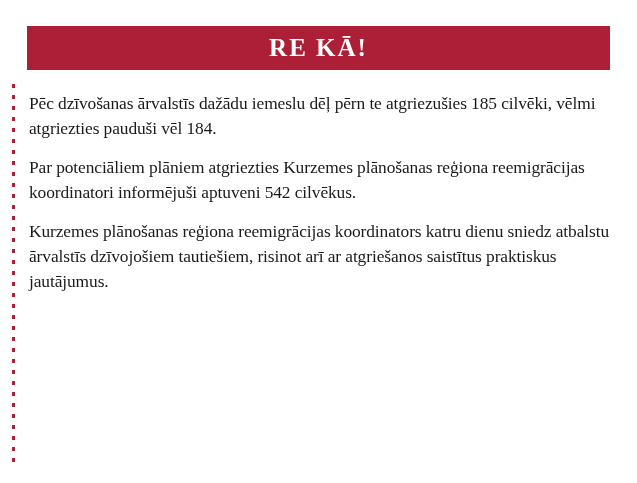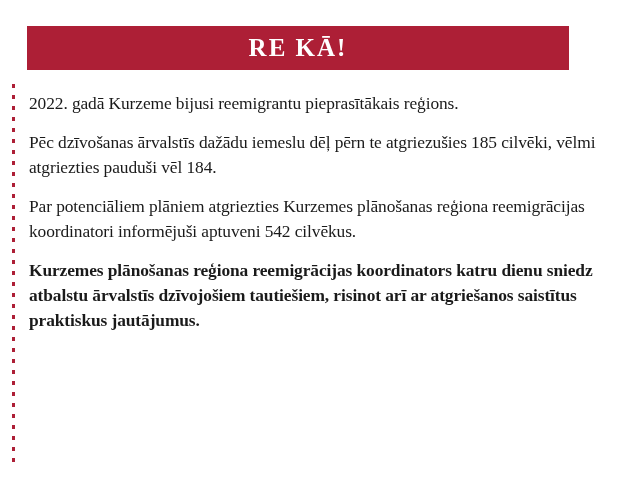--- a/index.html
+++ b/index.html
@@ -17,21 +17,21 @@
     position: relative;
     width: 637px;
     height: 483px;
     box-sizing: border-box;
     background: #ffffff;
   }
   .header-band {
     position: absolute;
     left: 27px;
     top: 26px;
-    width: 542px;
+    width: 583px;
     height: 44px;
     background: #ad1f36;
   }
   .header-title {
     position: absolute;
     left: 0;
     right: 0;
     top: 0;
     height: 44px;
     line-height: 44px;
@@ -67,34 +67,32 @@
   .para {
     color: #1a1a1a;
     font-family: "Liberation Serif", serif;
     font-size: 17.4px;
     line-height: 25px;
     margin: 0 0 14px 0;
     letter-spacing: -0.1px;
   }
   .para:last-child {
     margin-bottom: 16px;
-    font-weight: bold;
   }
 </style>
 </head>
 <body>
 
 <div class="infobox">
 
   <div class="header-band">
     <div class="header-title">RE KĀ!</div>
   </div>
 
   <div class="dotted-rail"></div>
 
   <div class="body-text">
-    <p class="para">2022. gadā Kurzeme bijusi reemigrantu pieprasītākais reģions.</p>
     <p class="para">Pēc dzīvošanas ārvalstīs dažādu iemeslu dēļ pērn te atgriezušies 185 cilvēki, vēlmi atgriezties pauduši vēl 184.</p>
     <p class="para">Par potenciāliem plāniem atgriezties Kurzemes plānošanas reģiona reemigrācijas koordinatori informējuši aptuveni 542 cilvēkus.</p>
     <p class="para">Kurzemes plānošanas reģiona reemigrācijas koordinators katru dienu sniedz atbalstu ārvalstīs dzīvojošiem tautiešiem, risinot arī ar atgriešanos saistītus praktiskus jautājumus.</p>
   </div>
 
 </div>
 
 </body></html>

